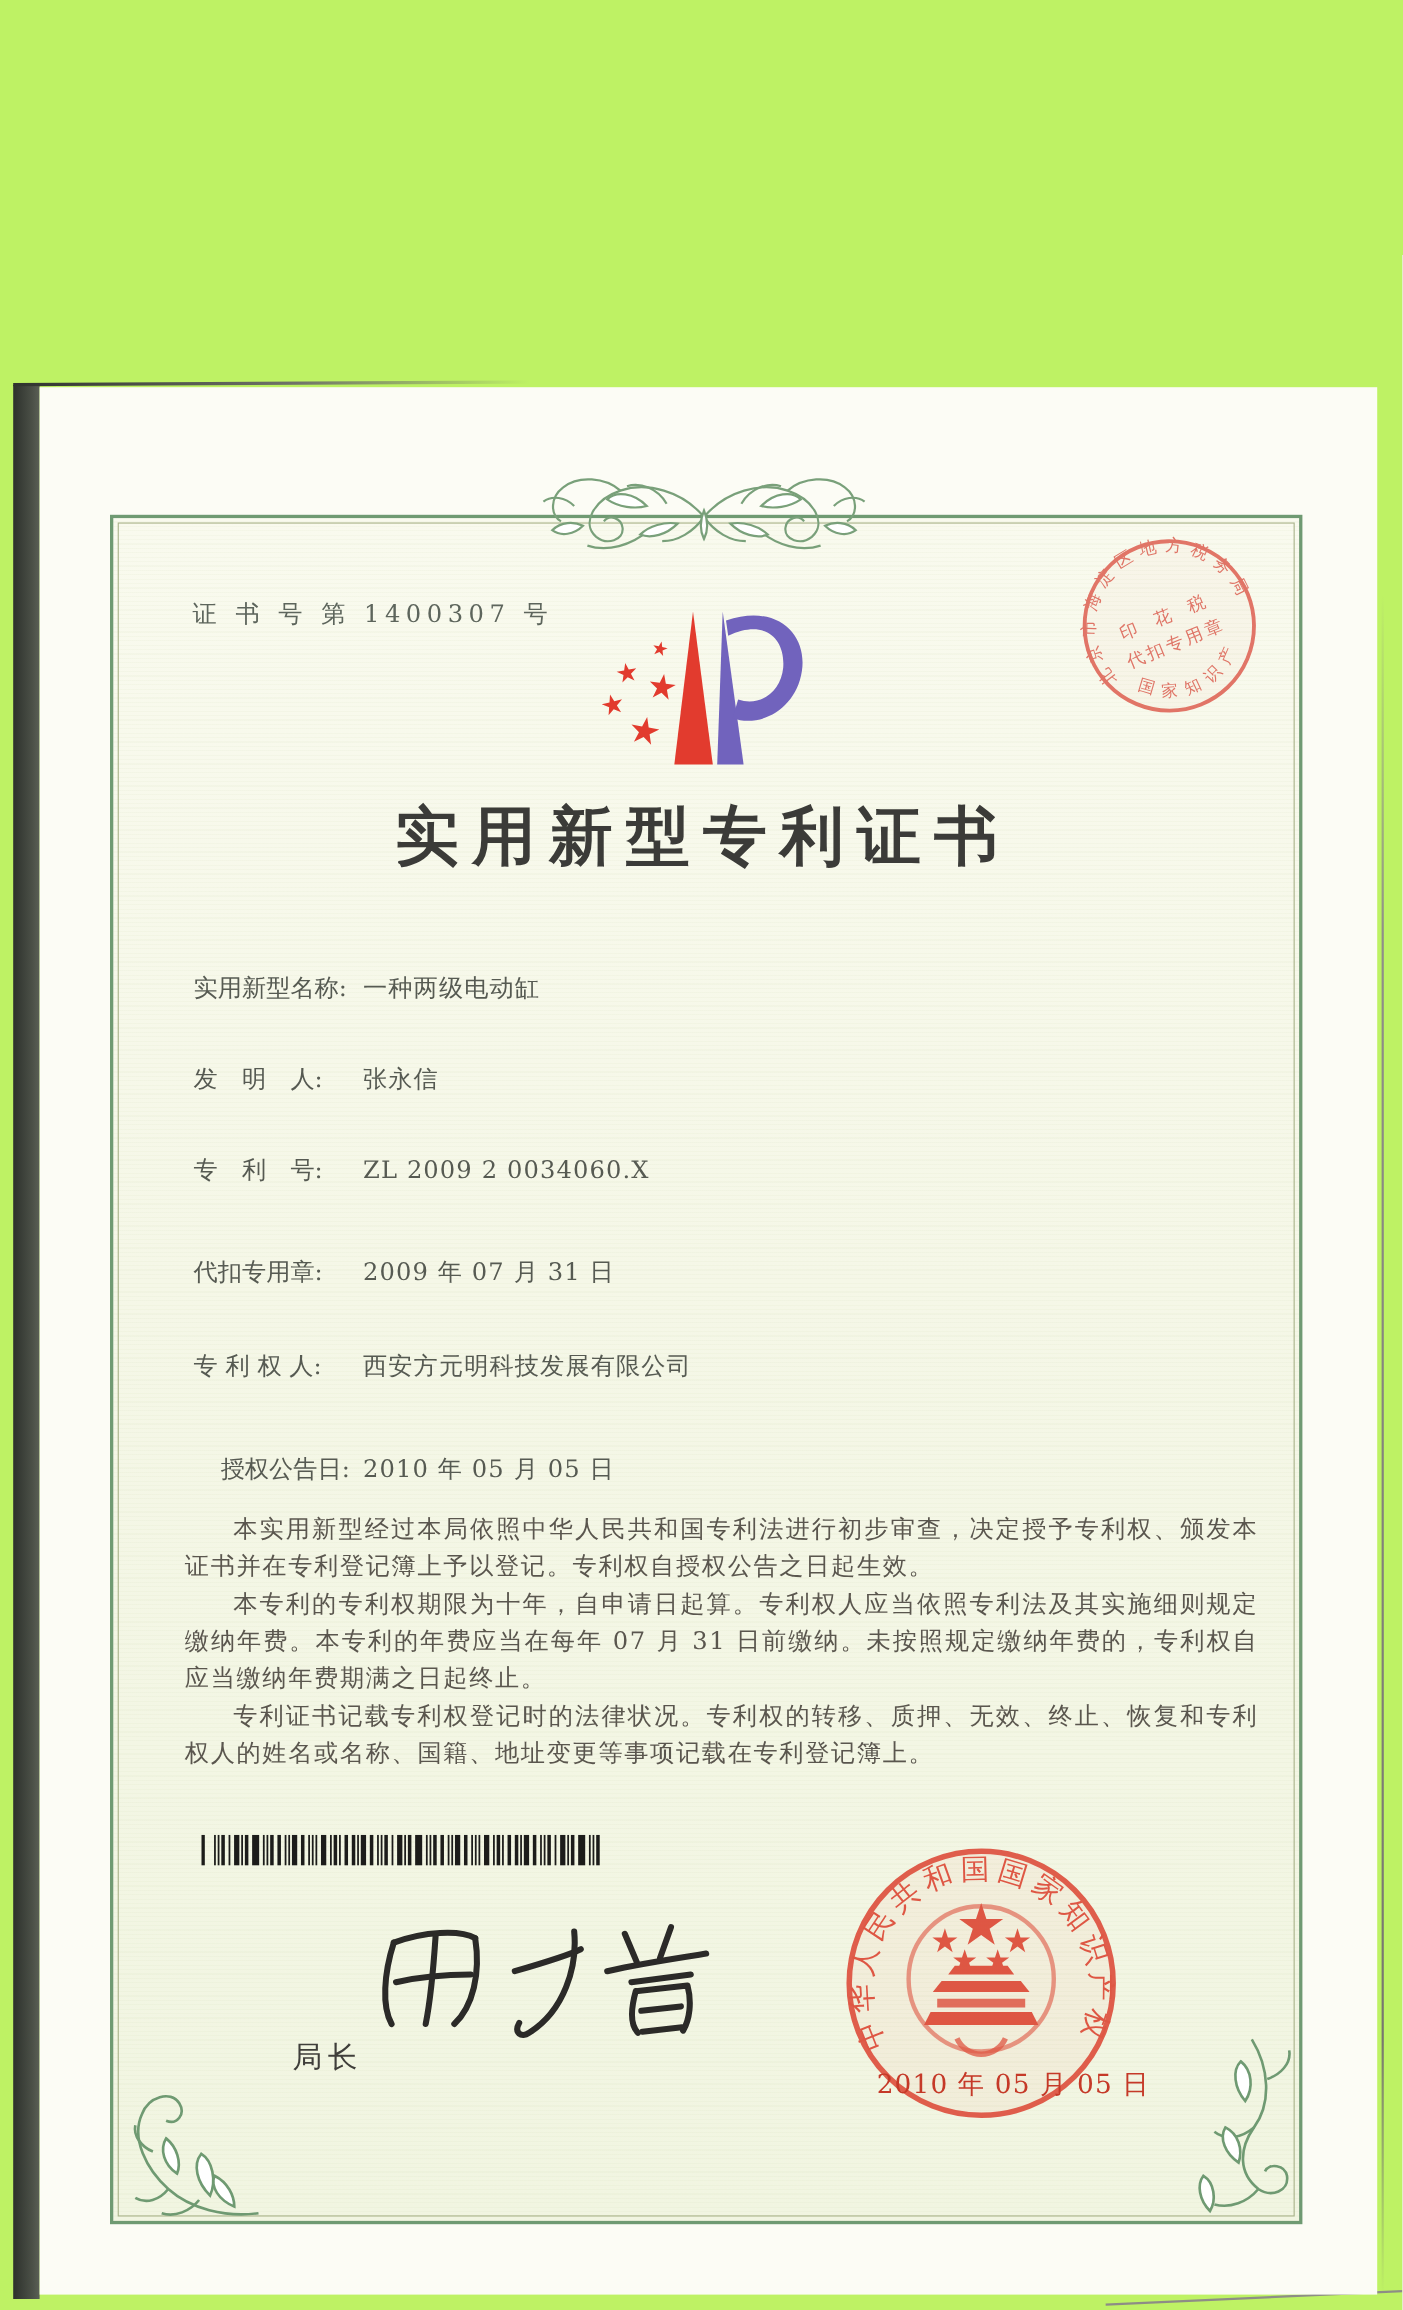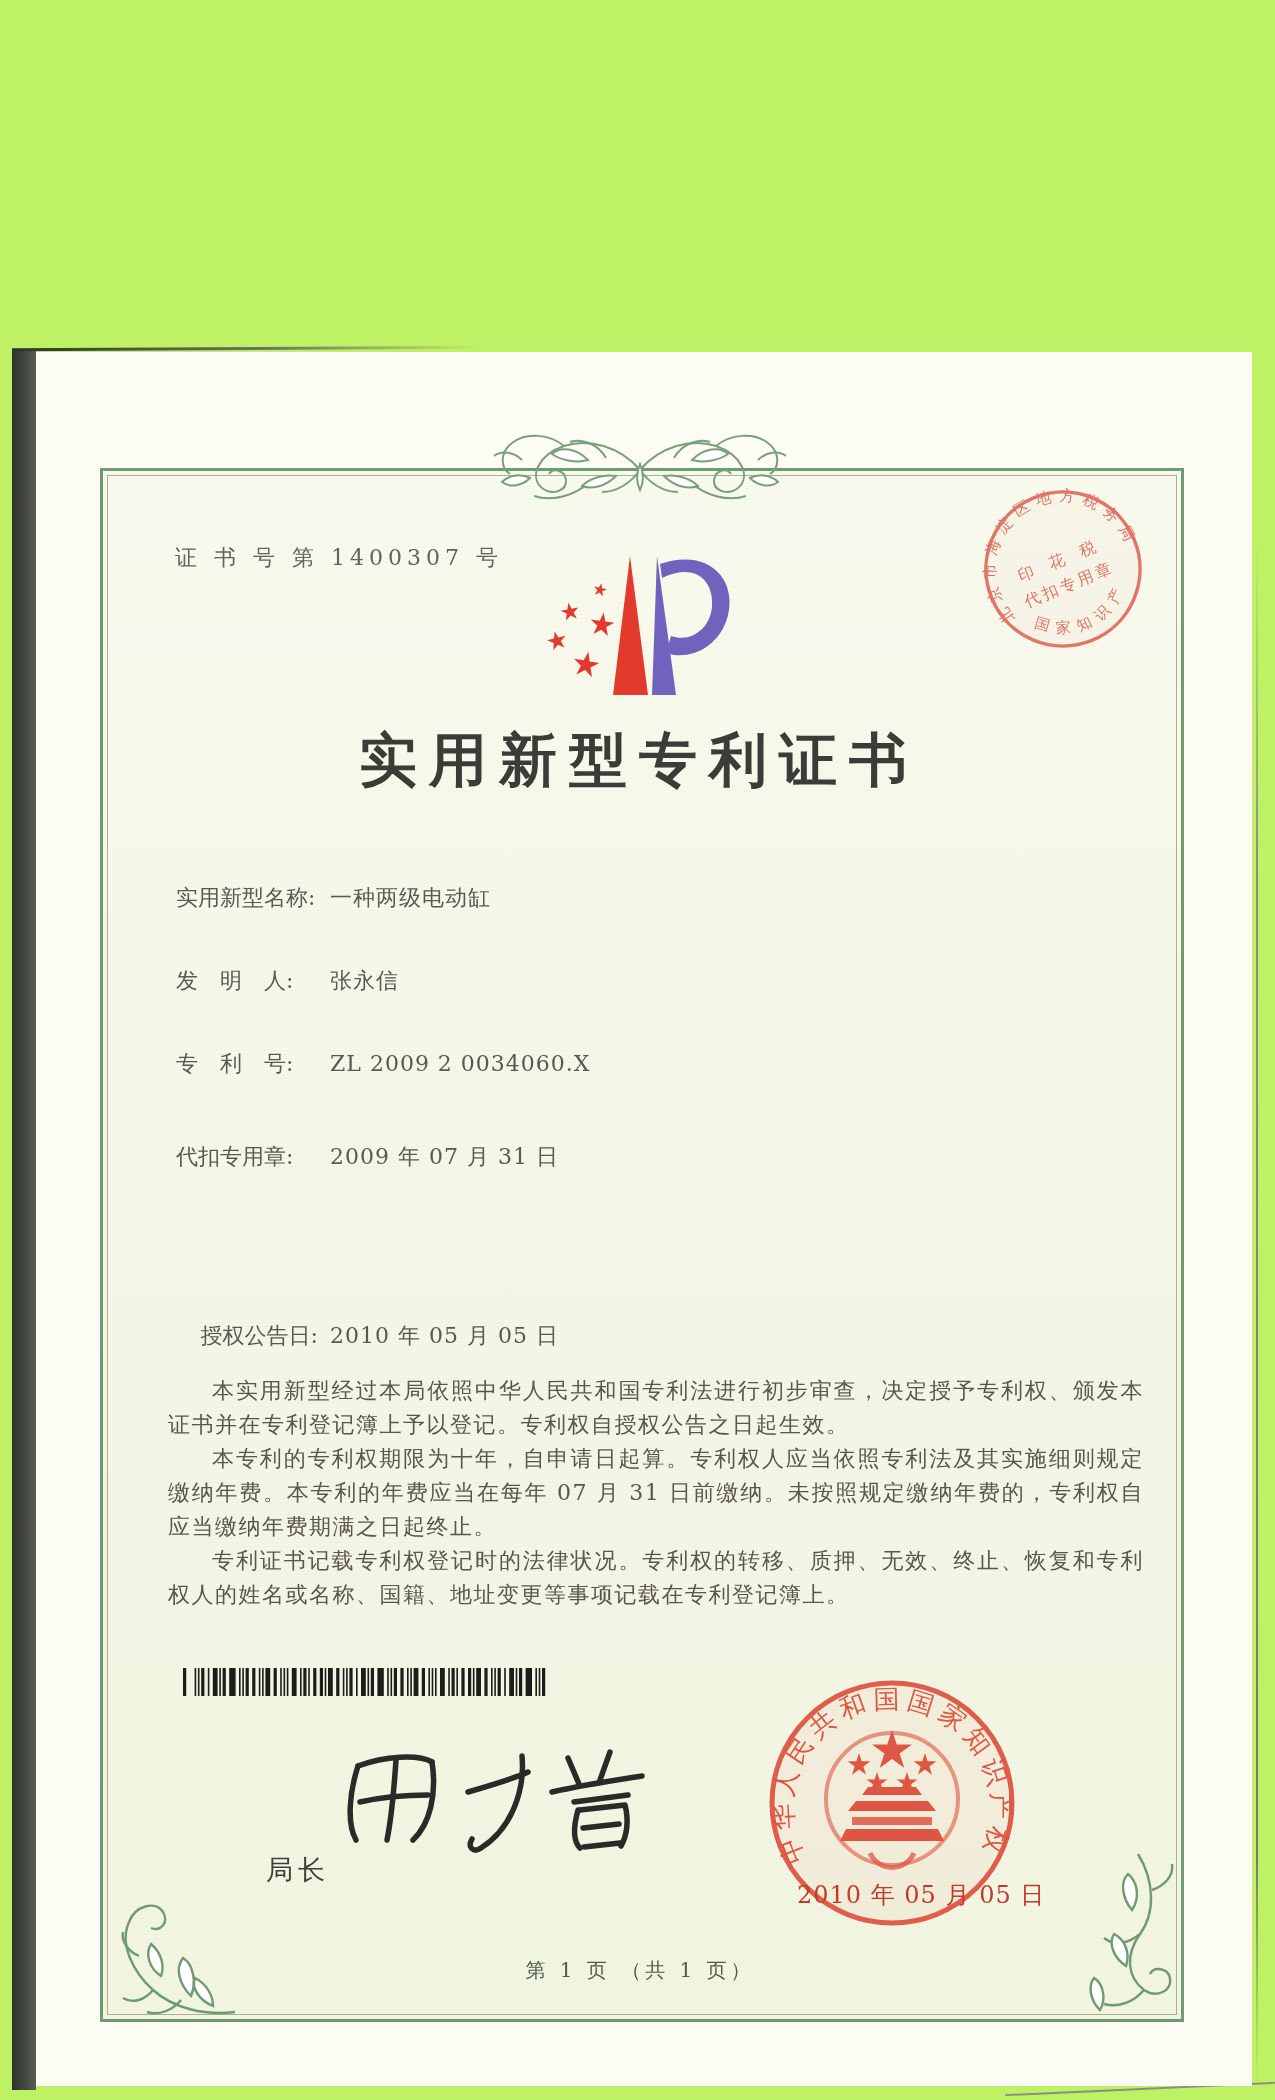--- a/index.html
+++ b/index.html
@@ -143,20 +143,23 @@
     <span class="flabel">实用新型名称:</span><span class="fvalue">一种两级电动缸</span>
   </div>
   <div class="field" style="top:966px;">
     <span class="flabel">发　明　人:</span><span class="fvalue">张永信</span>
   </div>
   <div class="field" style="top:1049px;">
     <span class="flabel">专　利　号:</span><span class="fvalue">ZL 2009 2 0034060.X</span>
   </div>
   <div class="field" style="top:1142px;">
     <span class="flabel">代扣专用章:</span><span class="fvalue">2009 年 07 月 31 日</span>
+  </div>
+  <div class="field" style="top:1227px;">
+    <span class="flabel">专 利 权 人:</span><span class="fvalue">西安方元明科技发展有限公司</span>
   </div>
   <div class="field" style="top:1321px;text-align:right;">
     <span class="flabel">授权公告日:</span><span class="fvalue">2010 年 05 月 05 日</span>
   </div>
 
   <div class="bodytext">
     <p>本实用新型经过本局依照中华人民共和国专利法进行初步审查，决定授予专利权、颁发本证书并在专利登记簿上予以登记。专利权自授权公告之日起生效。</p>
     <p>本专利的专利权期限为十年，自申请日起算。专利权人应当依照专利法及其实施细则规定缴纳年费。本专利的年费应当在每年 07 月 31 日前缴纳。未按照规定缴纳年费的，专利权自应当缴纳年费期满之日起终止。</p>
     <p>专利证书记载专利权登记时的法律状况。专利权的转移、质押、无效、终止、恢复和专利权人的姓名或名称、国籍、地址变更等事项记载在专利登记簿上。</p>
   </div>
@@ -273,15 +276,14 @@
         <path d="M-30,-8 L30,-8 L24,-16 L-24,-16 Z"></path>
         <path d="M-44,8 L44,8 L36,-2 L-36,-2 Z"></path>
         <path d="M-40,22 L40,22 L40,14 L-40,14 Z" opacity="0.85"></path>
         <path d="M-52,38 L52,38 L46,26 L-46,26 Z"></path>
         <path d="M-22,50 A 24,24 0 0 0 22,50" fill="none" stroke="#dd4b38" stroke-width="5" opacity="0.75"></path>
       </g>
     </g>
   </svg>
   <div class="seal-date">2010 年 05 月 05 日</div>
 
-  <div class="footer">第 1 页 （共 1 页）</div>
 
 </div>
 
 </body></html>

